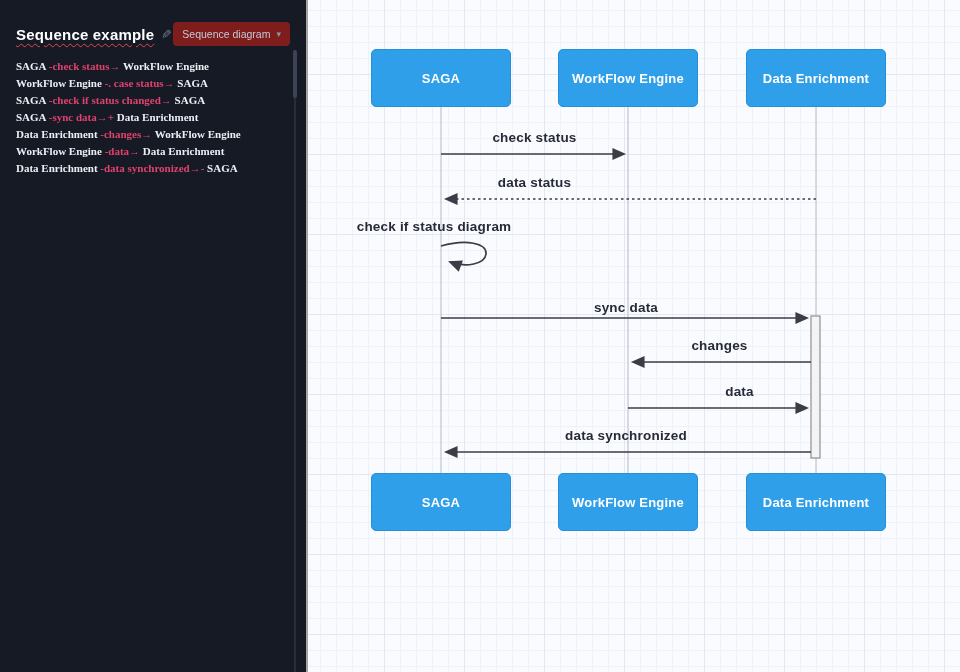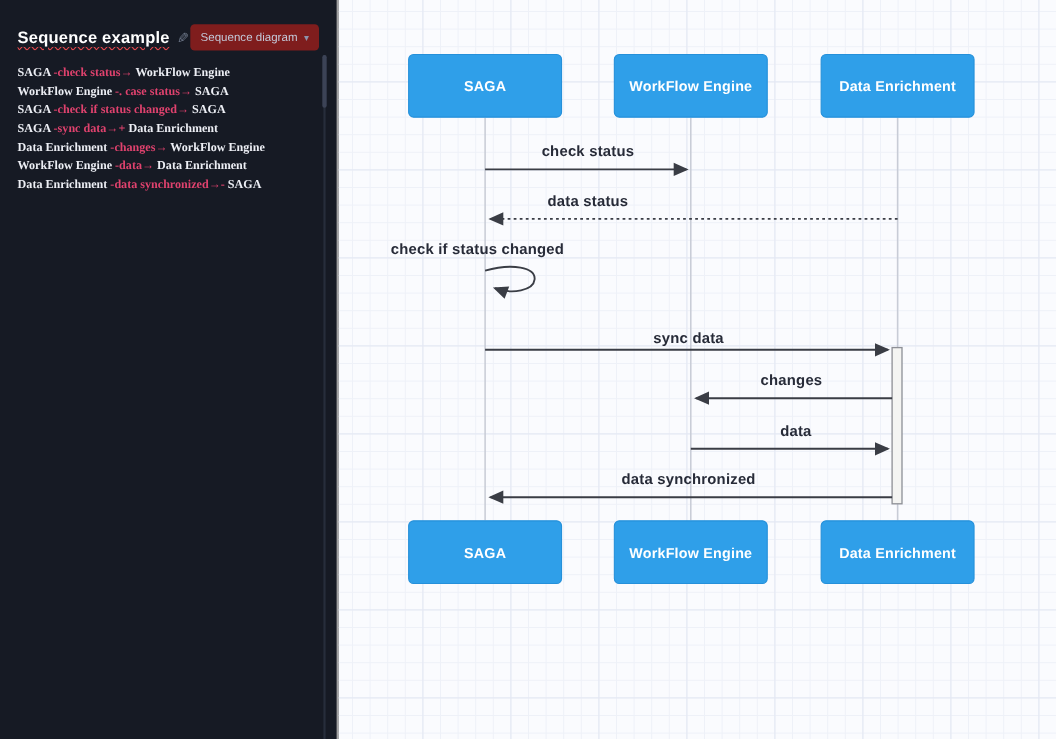--- a/index.html
+++ b/index.html
@@ -128,20 +128,20 @@
     <div class="actor-box" style="left:63px;  top:49px;">SAGA</div>
     <div class="actor-box" style="left:250px; top:49px;">WorkFlow Engine</div>
     <div class="actor-box" style="left:438px; top:49px;">Data Enrichment</div>
 
     <div class="actor-box" style="left:63px;  top:473px;">SAGA</div>
     <div class="actor-box" style="left:250px; top:473px;">WorkFlow Engine</div>
     <div class="actor-box" style="left:438px; top:473px;">Data Enrichment</div>
 
     <div class="msg-label" style="left:133px; width:187px; top:130px;">check status</div>
     <div class="msg-label" style="left:133px; width:187px; top:175px;">data status</div>
-    <div class="msg-label" style="left:36px;  width:180px; top:219px;">check if status changed</div>
+    <div class="msg-label" style="left:36px;  width:180px; top:219px;">check if status diagram</div>
     <div class="msg-label" style="left:133px; width:370px; top:300px;">sync data</div>
     <div class="msg-label" style="left:320px; width:183px; top:338px;">changes</div>
-    <div class="msg-label" style="left:324px; width:183px; top:384px;">data</div>
+    <div class="msg-label" style="left:340px; width:183px; top:384px;">data</div>
     <div class="msg-label" style="left:133px; width:370px; top:428px;">data synchronized</div>
 
   </main>
 </div>
 
 </body></html>

